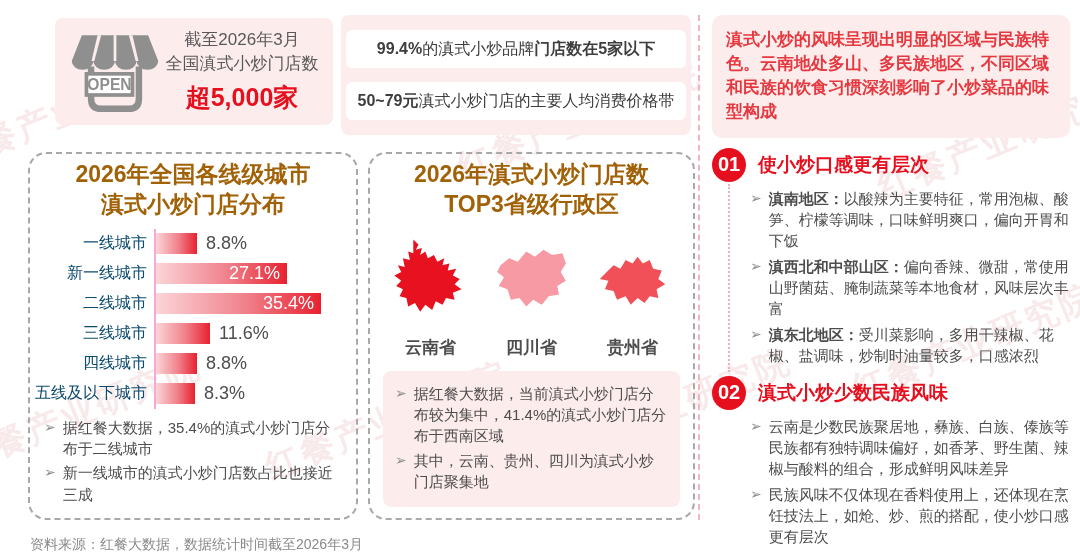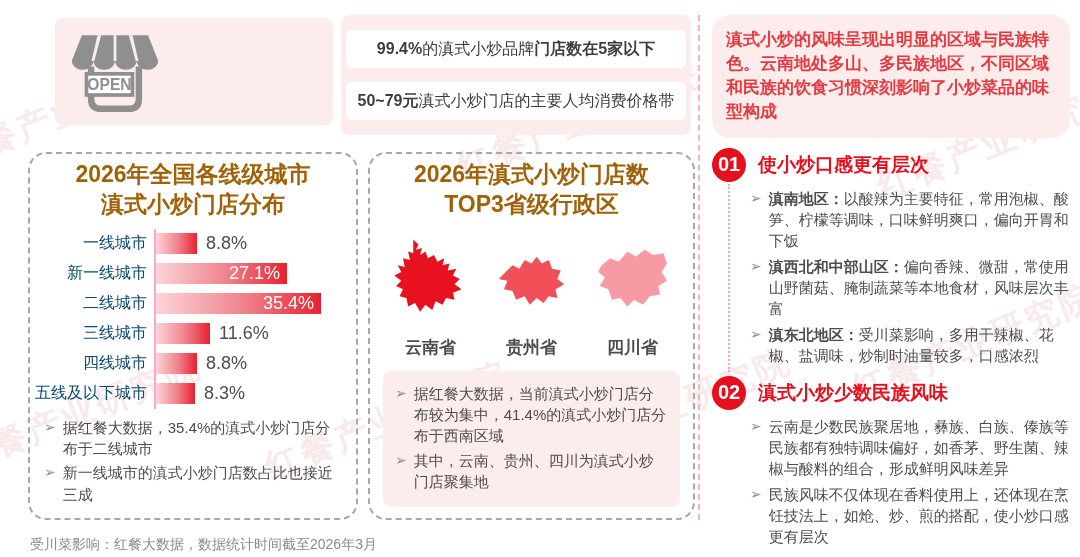--- a/index.html
+++ b/index.html
@@ -55,21 +55,21 @@
   
   .maps { display:flex; justify-content:space-around; margin:16px 10px 0 10px; }
   .map-item { width:98px; text-align:center; }
   .map-item svg { width:95px; height:86px; }
   .map-label { font-size:17px; font-weight:bold; color:#4d4d4d; margin-top:10px;font-family:Liberation Serif, serif; }
   .note-box { margin:12px 13px 0 13px; background:#fdecec; border-radius:8px; padding:12px 10px; }
   .note-box .notes { margin:0 2px; }
 
   
   .right-panel { position:absolute; left:712px; top:15px; width:358px; }
-  .intro-box { background:#fdecec; border-radius:18px; padding:13px 14px; font-size:17px;
+  .intro-box { background:#fdecec; border-radius:10px; padding:13px 14px; font-size:17px;
                font-weight:bold; color:#e5383f; line-height:1.42; }
   .sections { position:relative; margin-top:10px; }
   .connector { position:absolute; left:16px; top:36px; height:188px; border-left:2px dotted #f0b0b8; }
   .sec-head { display:flex; align-items:center; position:relative; }
   .num-badge { width:34px; height:34px; border-radius:50%; background:#e60f1e; color:#ffffff;
                font-size:20px; font-weight:bold; display:flex; align-items:center; justify-content:center; flex:0 0 auto; }
   .sec-title { font-size:19px; font-weight:bold; color:#e60f1e; margin-left:12px; }
   .sec-bullets { list-style:none; margin:6px 0 10px 38px; }
   .sec-bullets li { display:flex; font-size:15px; line-height:1.4; color:#4d4d4d; margin-bottom:5px; }
   .lead { font-weight:bold; }
@@ -92,20 +92,25 @@
   <div class="hdr-left">
     <svg class="store-icon" viewBox="0 0 100 92">
       <path fill="#8f8f8f" d="M14,6 L86,6 L97,34 A11.75,9.5 0 0 1 73.5,34 A11.75,9.5 0 0 1 50,34 A11.75,9.5 0 0 1 26.5,34 A11.75,9.5 0 0 1 3,34 Z"></path>
       <polygon fill="#fdecec" points="31,6 35,6 27.5,34 24.5,34"></polygon>
       <polygon fill="#fdecec" points="48.5,6 51.5,6 51.5,34 48.5,34"></polygon>
       <polygon fill="#fdecec" points="65,6 69,6 75.5,34 72.5,34"></polygon>
       <path fill="none" stroke="#8f8f8f" stroke-width="7" d="M24,40 L24,75 Q24,86 35,86 L65,86 Q76,86 76,75 L76,40"></path>
       <rect x="19" y="48" width="50" height="23" fill="#ffffff" stroke="#8f8f8f" stroke-width="4"></rect>
       <text x="44" y="66" text-anchor="middle" font-size="17" font-weight="bold" fill="#8f8f8f">OPEN</text>
     </svg>
+    <div class="hdr-left-text">
+      <div class="ln">截至2026年3月</div>
+      <div class="ln">全国滇式小炒门店数</div>
+      <div class="hl">超5,000家</div>
+    </div>
   </div>
 
   <div class="hdr-mid">
     <div class="stat-pill">
       <span class="b">99.4%</span>
         <span>的滇式小炒品牌</span>
         <span class="b">门店数在5家以下</span>
     </div>
     <div class="stat-pill">
       <span class="b">50~79元</span>
@@ -187,29 +192,29 @@
     </h2>
     <div class="maps">
       <div class="map-item">
         <svg viewBox="0 0 100 100">
           <path d="M30,4 L36,10 L33,16 L40,14 L38,22 L44,18 L47,26 L54,22 L58,30 L66,26 L64,34 L72,32 L70,40 L80,38 L76,46 L84,50 L78,56 L86,62 L76,66 L78,74 L68,72 L64,80 L56,76 L52,86 L44,80 L38,88 L32,78 L24,82 L22,72 L14,70 L18,62 L10,58 L16,52 L8,46 L16,42 L12,34 L20,36 L18,26 L26,28 L24,18 L30,20 Z" fill="#e8111f"></path>
         </svg>
         <div class="map-label">云南省</div>
       </div>
       <div class="map-item">
         <svg viewBox="0 0 100 100">
+          <path d="M14,34 L24,26 L34,30 L44,18 L54,24 L64,16 L74,22 L86,20 L90,32 L84,42 L90,52 L80,58 L82,68 L70,70 L62,80 L52,74 L44,82 L36,72 L26,74 L22,62 L12,58 L18,48 L10,42 Z" fill="#f89aa4"></path>
+        </svg>
+        <div class="map-label">四川省</div>
+      </div>
+      <div class="map-item">
+        <svg viewBox="0 0 100 100">
           <path d="M20,42 L28,34 L36,38 L42,28 L50,32 L56,24 L62,32 L70,28 L74,38 L84,40 L80,50 L88,56 L78,62 L80,72 L70,70 L64,78 L56,72 L48,80 L42,70 L32,74 L28,64 L18,62 L22,52 L12,50 Z" fill="#f25058"></path>
         </svg>
         <div class="map-label">贵州省</div>
-      </div>
-      <div class="map-item">
-        <svg viewBox="0 0 100 100">
-          <path d="M14,34 L24,26 L34,30 L44,18 L54,24 L64,16 L74,22 L86,20 L90,32 L84,42 L90,52 L80,58 L82,68 L70,70 L62,80 L52,74 L44,82 L36,72 L26,74 L22,62 L12,58 L18,48 L10,42 Z" fill="#f89aa4"></path>
-        </svg>
-        <div class="map-label">四川省</div>
       </div>
     </div>
     <div class="note-box">
       <ul class="notes">
         <li>
             <span class="arr">➢</span>
             <span>据红餐大数据，当前滇式小炒门店分布较为集中，41.4%的滇式小炒门店分布于西南区域</span>
           </li>
         <li>
             <span class="arr">➢</span>
@@ -257,14 +262,14 @@
             </li>
           <li>
               <span class="arr">➢</span>
               <span>民族风味不仅体现在香料使用上，还体现在烹饪技法上，如炝、炒、煎的搭配，使小炒口感更有层次</span>
             </li>
         </ul>
       </div>
     </div>
   </aside>
 
-  <div class="footer">受川菜影响：红餐大数据，数据统计时间截至2026年3月</div>
+  <div class="footer">资料来源：红餐大数据，数据统计时间截至2026年3月</div>
 </div>
 
 </body></html>

